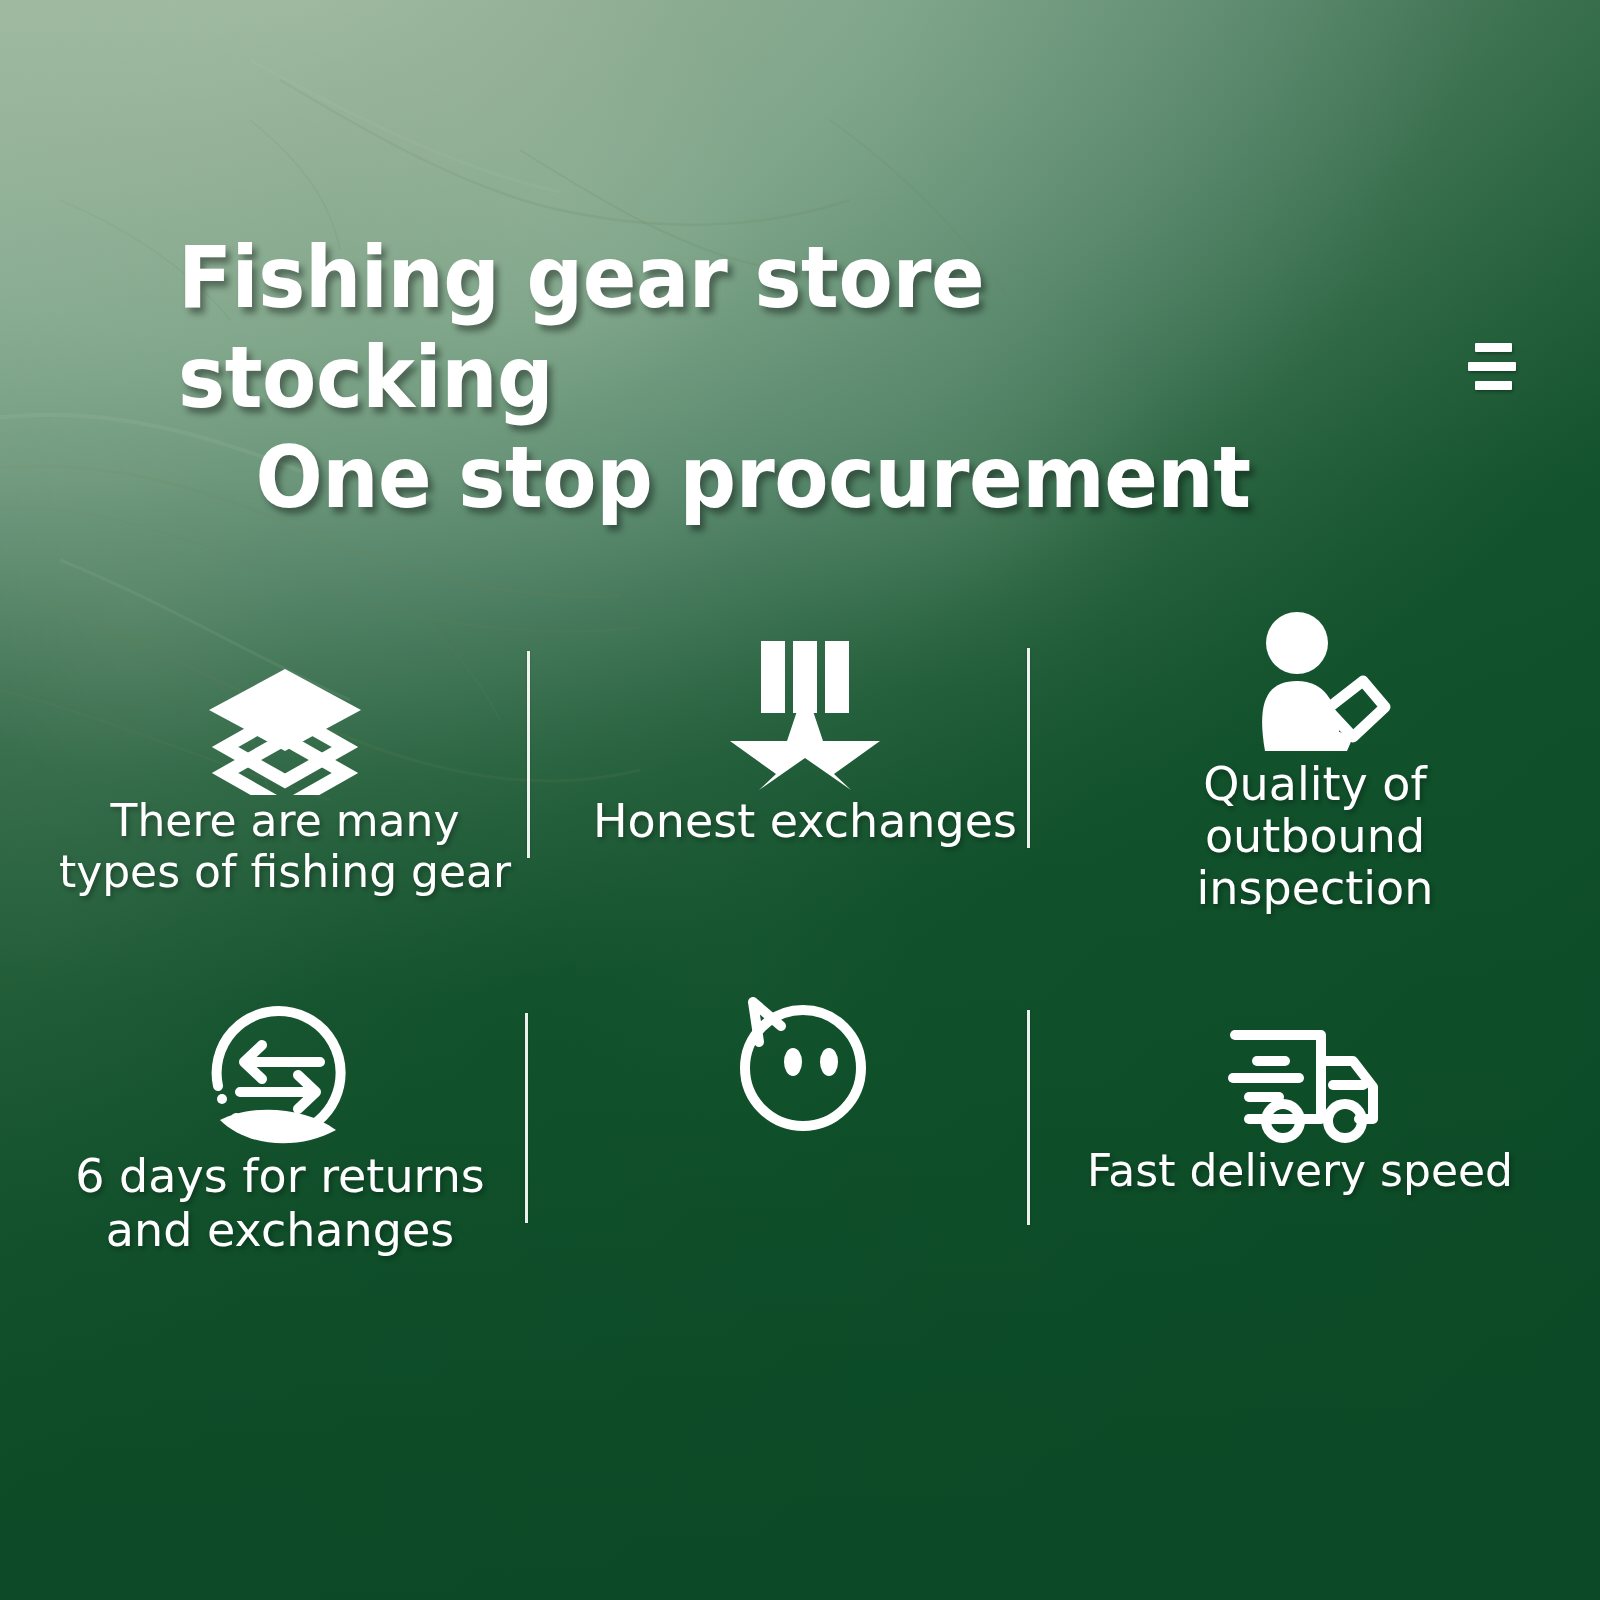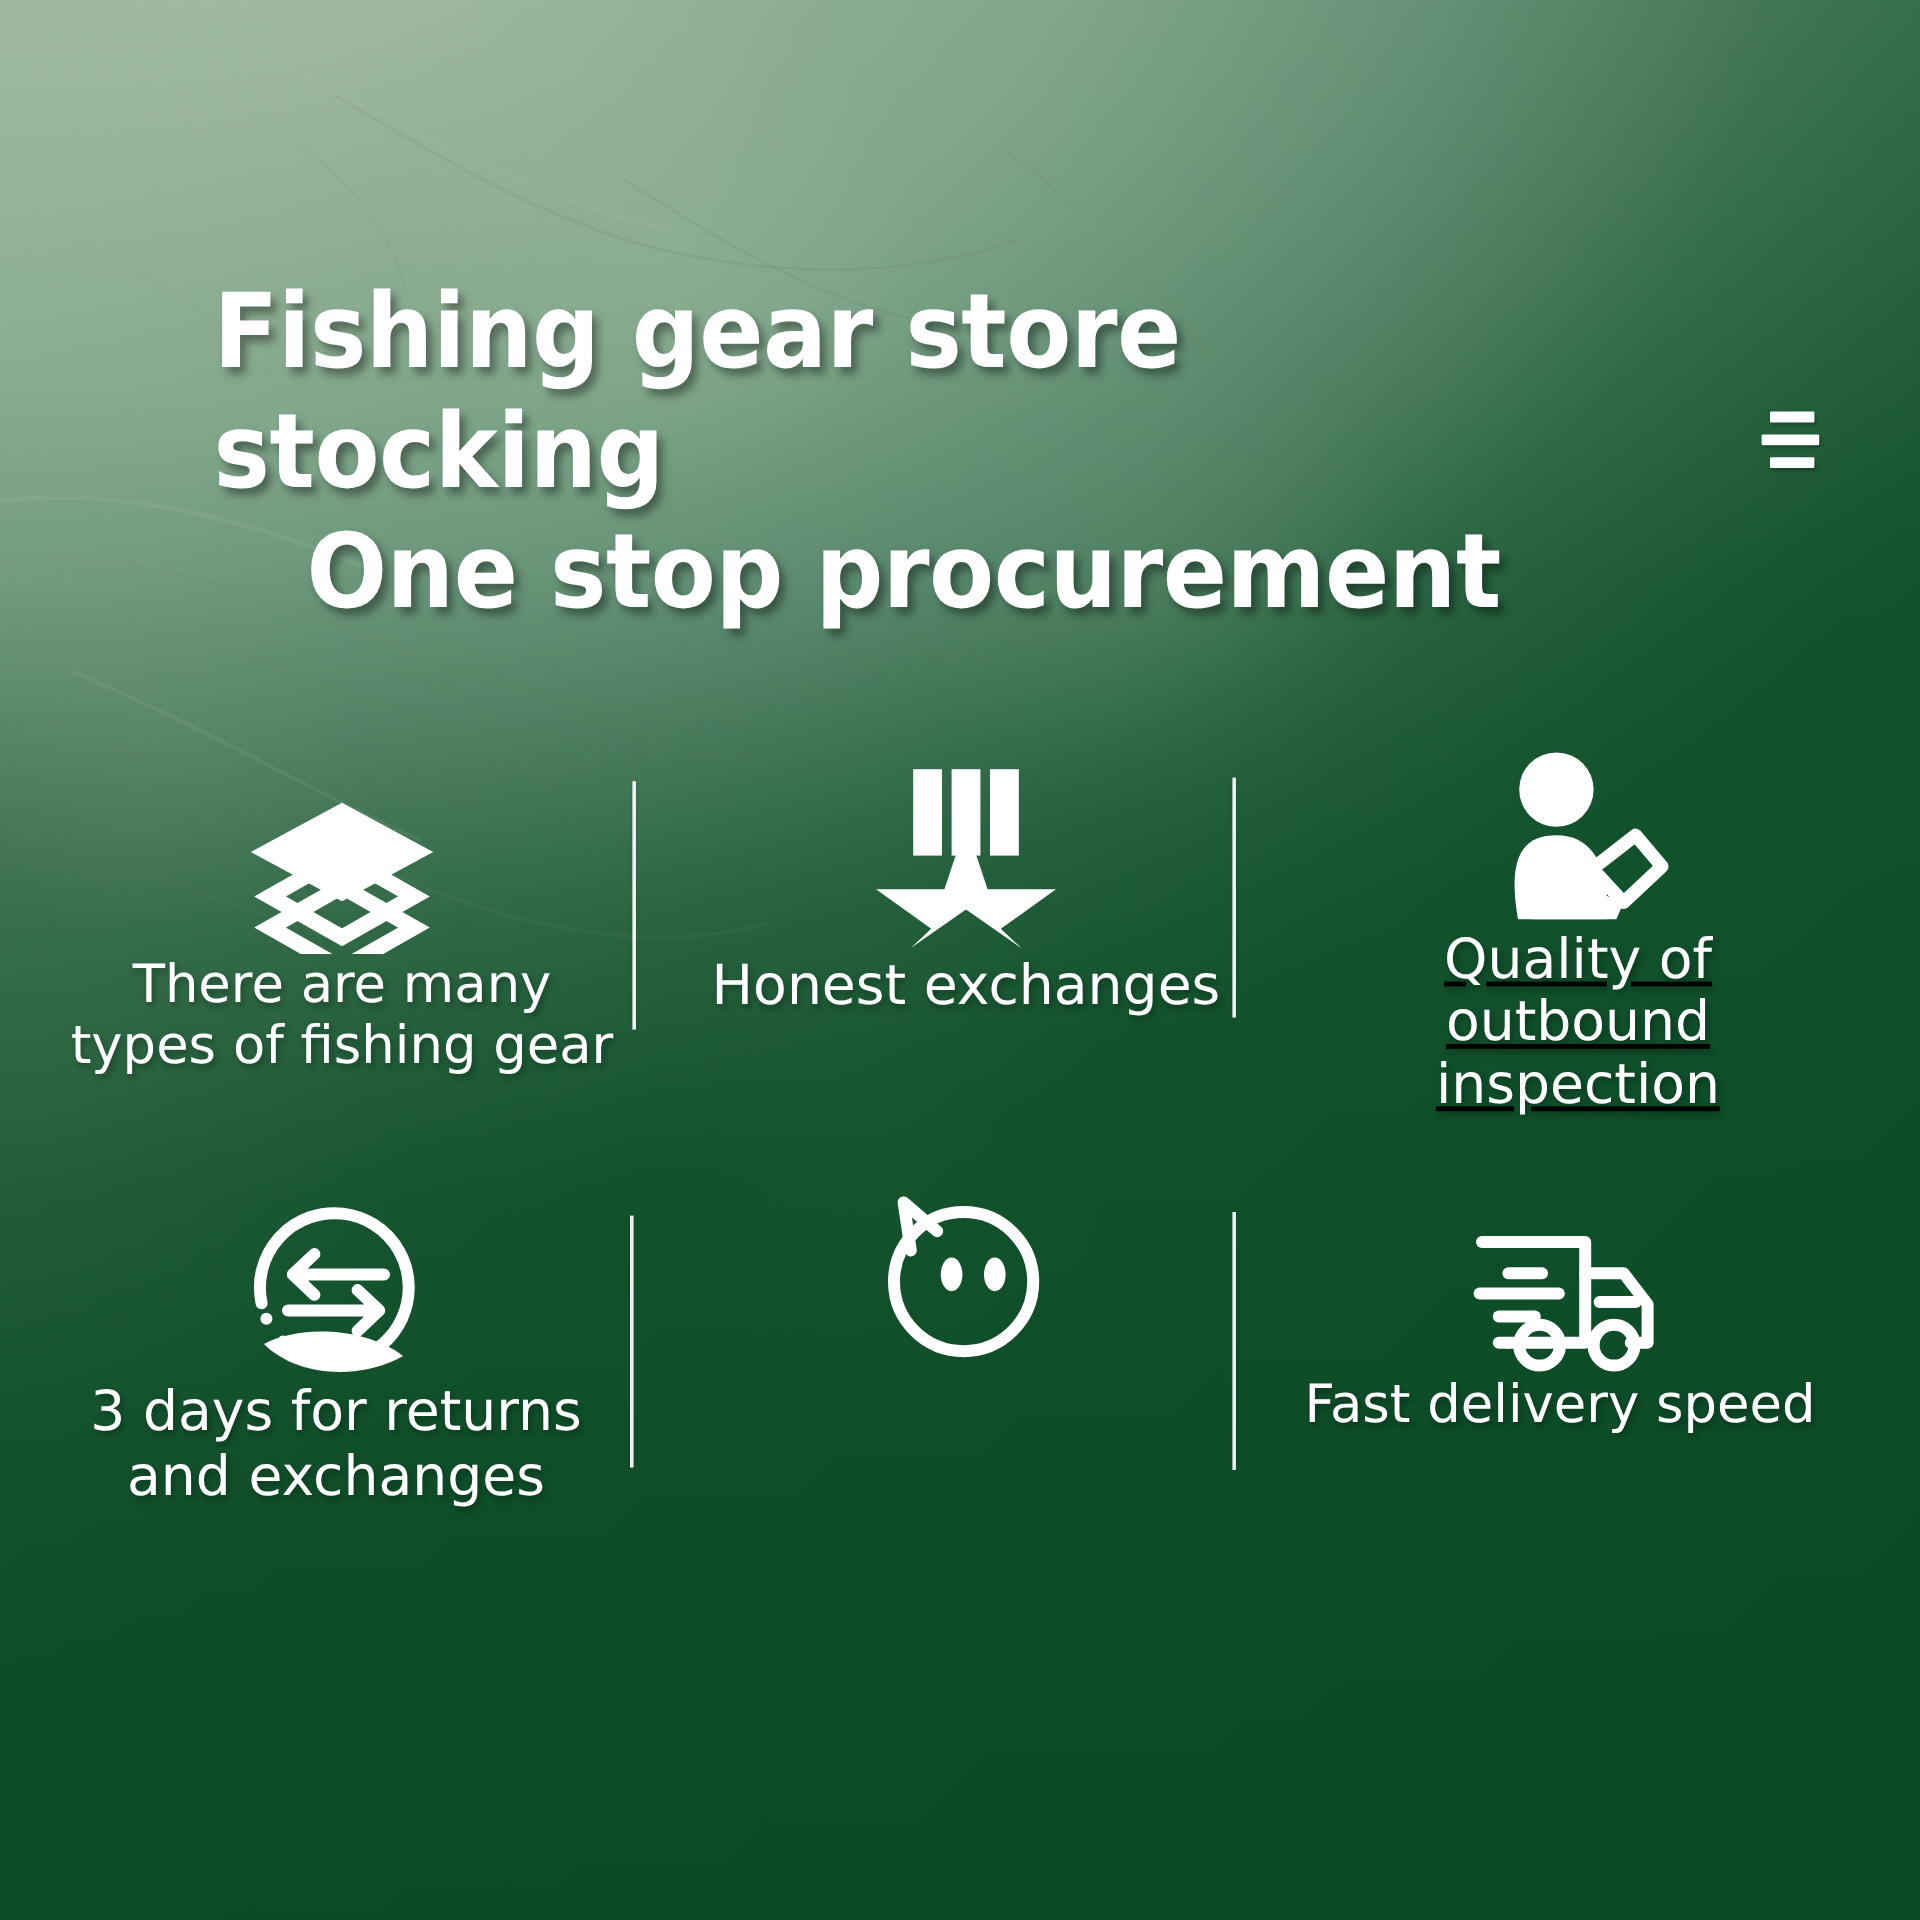--- a/index.html
+++ b/index.html
@@ -116,21 +116,21 @@
     font-size: 42px;
     line-height: 1.17;
     text-shadow: 2px 3px 5px rgba(0,0,0,0.30);
     padding: 0 8px;
     white-space: pre-line;
   }
 
   
   .c0 { left: 25px;   top: 20px;  }
   .c1 { left: 545px;  top: 20px;  }
-  .c2 { left: 1055px; top: 24px; text-decoration: underline;  }
+  .c2 { left: 1055px; top: 9px;  }
   .c3 { left: 20px;   top: 375px; }
   .c4 { left: 540px;  top: 365px; }
   .c5 { left: 1040px; top: 375px; }
 
   .c2 .label { font-size: 46px; line-height: 1.13; }
   .c5 .label { font-size: 44px; }
   .c0 .label { font-size: 44px; }
   .c3 .label { font-size: 46px; }
   .c4 .label { font-size: 44px; }
   .c1 .label { font-size: 46px; }
@@ -244,21 +244,21 @@
     <div class="cell c3">
       <div class="ico">
         <svg class="glyph" width="160" height="150" viewBox="0 0 160 150" aria-hidden="true">
           <path fill="none" stroke="#ffffff" stroke-width="10" stroke-linecap="round" d="M18 86 A 62 62 0 1 1 36 118"></path>
           <path fill="none" stroke="#ffffff" stroke-width="10" stroke-linecap="round" stroke-linejoin="round" d="M120 62 L 44 62 M62 45 L 44 62 L 62 79"></path>
           <path fill="none" stroke="#ffffff" stroke-width="10" stroke-linecap="round" stroke-linejoin="round" d="M40 92 L 116 92 M98 75 L 116 92 L 98 109"></path>
           <path fill="#ffffff" d="M20 120 C 50 104, 104 106, 136 130 C 100 150, 48 148, 20 120 Z"></path>
           <circle cx="22" cy="99" r="5" fill="#ffffff"></circle>
         </svg>
       </div>
-      <div class="label">3 days for returns
+      <div class="label">6 days for returns
 and exchanges</div>
     </div>
 
     <div class="cell c4">
       <div class="ico">
         <svg class="glyph" width="150" height="150" viewBox="0 0 150 150" aria-hidden="true">
           <circle cx="78" cy="78" r="58" fill="none" stroke="#ffffff" stroke-width="10"></circle>
           <path fill="none" stroke="#ffffff" stroke-width="10" stroke-linecap="round" stroke-linejoin="round" d="M34 52 L 28 12 L 56 36"></path>
           <ellipse cx="68" cy="72" rx="9" ry="14" fill="#ffffff"></ellipse>
           <ellipse cx="104" cy="72" rx="9" ry="14" fill="#ffffff"></ellipse>

